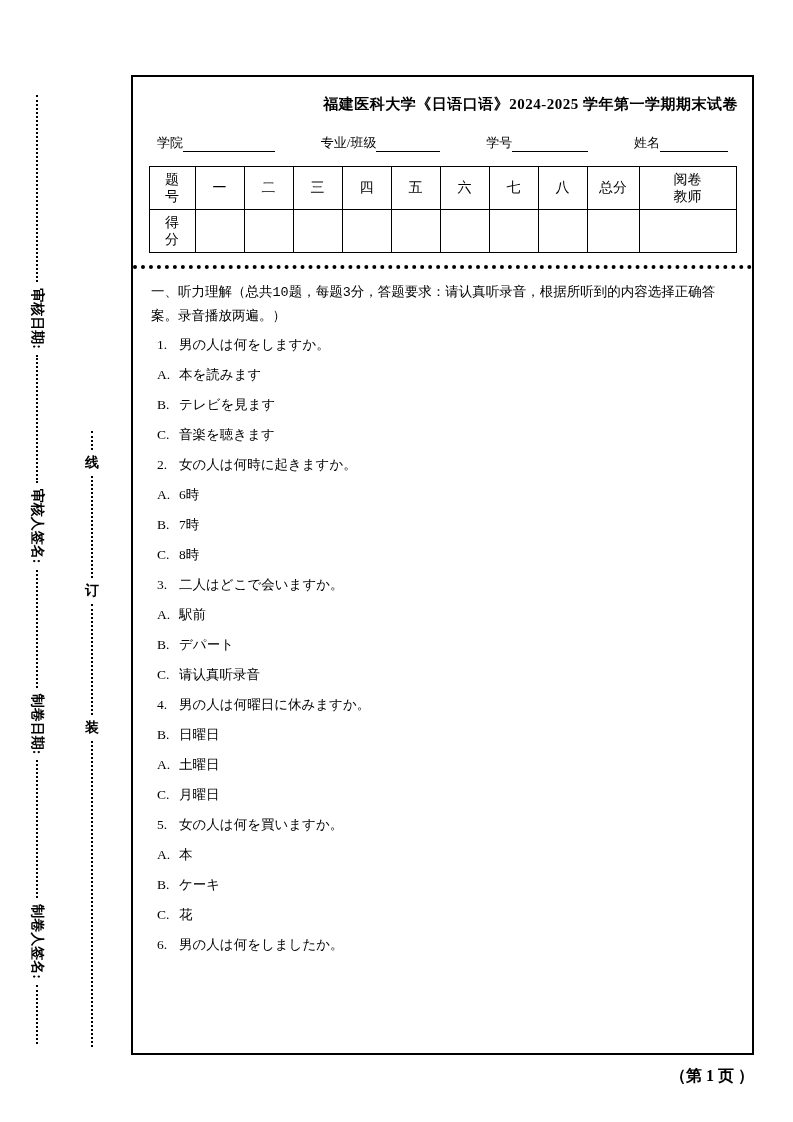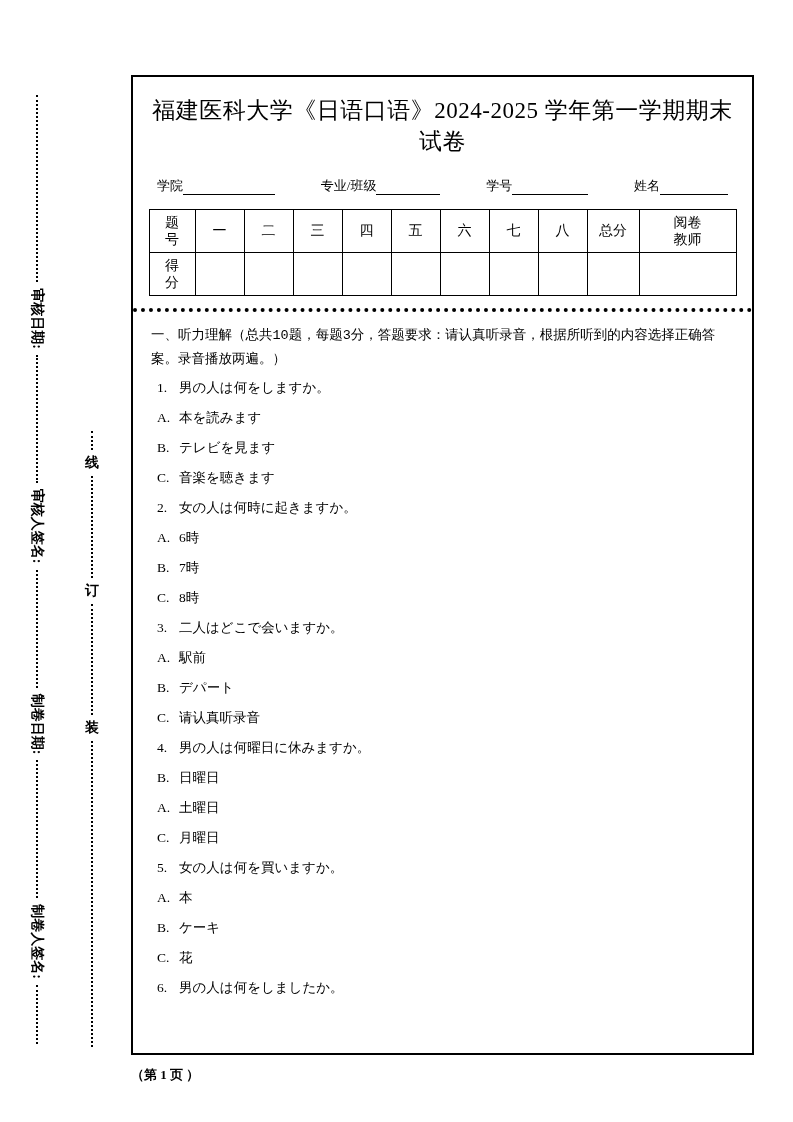--- a/index.html
+++ b/index.html
@@ -23,22 +23,22 @@
   .upright { display:inline-block; transform:rotate(-90deg); }
   .strip1 { left:52px; top:92px; width:955px; height:30px; }
   .strip2 { left:106px; top:428px; width:622px; height:28px; }
 
   
   .frame {
     position:absolute; left:131px; top:75px; width:623px; height:980px;
     border:2px solid #000; box-sizing:border-box; padding:10px 14px;
   }
   .title {
-    margin:8px 0 0; text-align:center;
-    font-size:23px; font-weight:normal; letter-spacing:0.5px;
+    margin:8px 0 0; text-align:right;
+    font-size:15px; font-weight:bold; letter-spacing:0.5px;
   }
   .fields {
     display:flex; justify-content:space-between; 
     margin:20px 10px 0; font-size:13px;
   }
   .fgroup { display:flex; align-items:flex-end; }
   .blank { border-bottom:1px solid #000; height:15px; display:inline-block; }
   .b1{width:92px} .b2{width:64px} .b3{width:76px} .b4{width:68px}
 
   table.score {
@@ -57,21 +57,21 @@
 
   .section {
     margin:12px 4px 0; font-size:13.5px; line-height:24px; text-align:left;font-family:Liberation Mono, monospace;
   }
   .qlist { margin-top:1px; padding-left:10px; font-size:13.5px; }
   .qline { height:30px; line-height:30px; white-space:nowrap; }
   .qnum { display:inline-block; min-width:22px; }
 
   .footer {
     position:absolute; left:131px; top:1066px; width:623px;
-    text-align:left; font-size:13px; font-weight:bold;
+    text-align:right; font-size:16px; font-weight:bold;
   }
 </style>
 </head>
 <body>
 
 <div class="vstrip strip1">
   <span class="dot g19"></span>
   <span class="vlabel">审核日期:</span>
   <span class="dot g13"></span>
   <span class="vlabel">审核人签名:</span>

